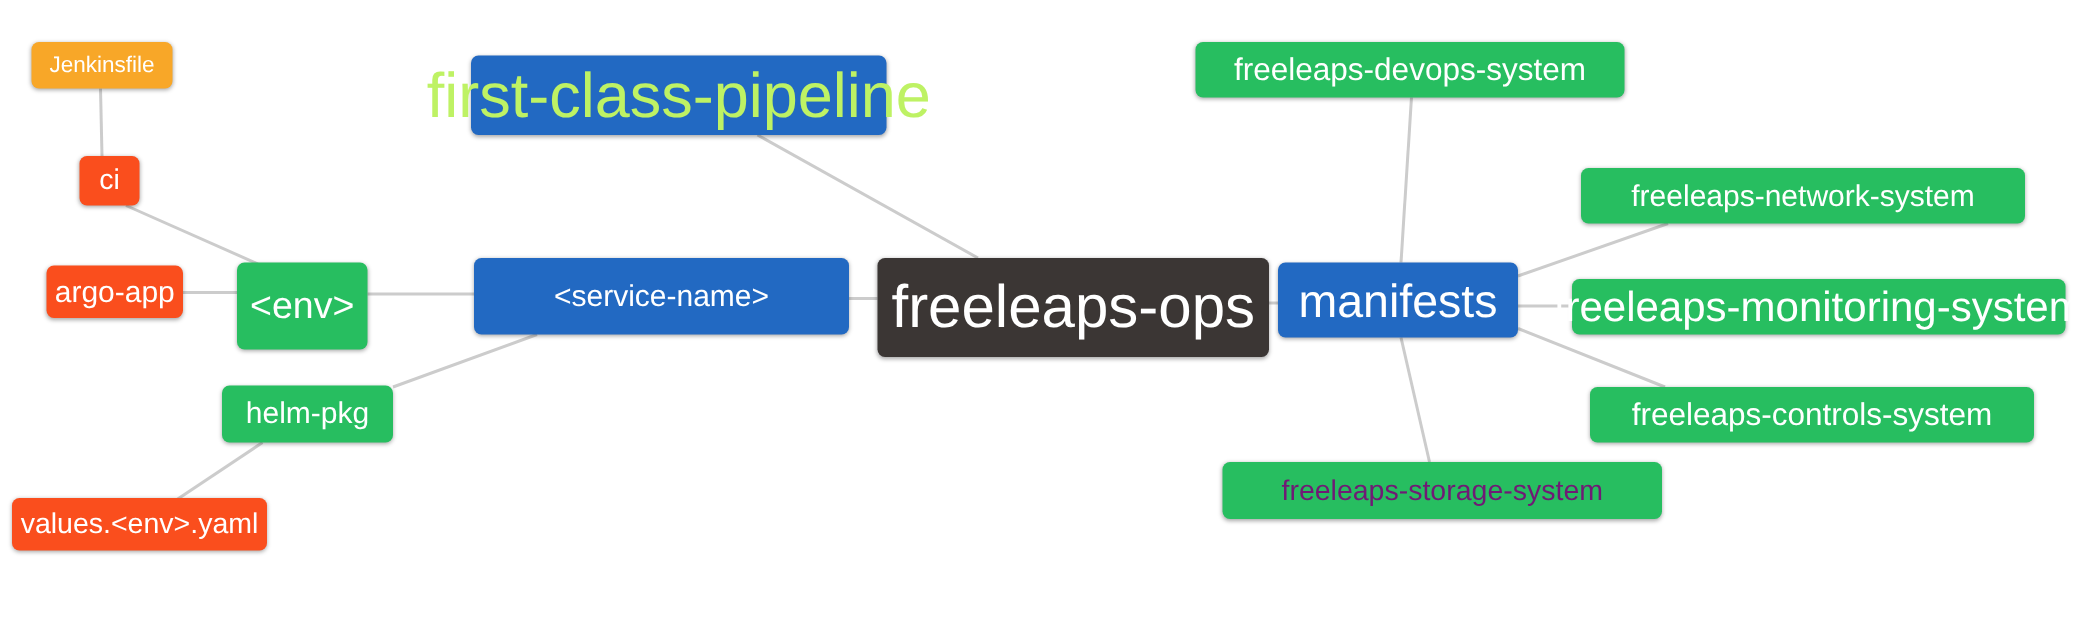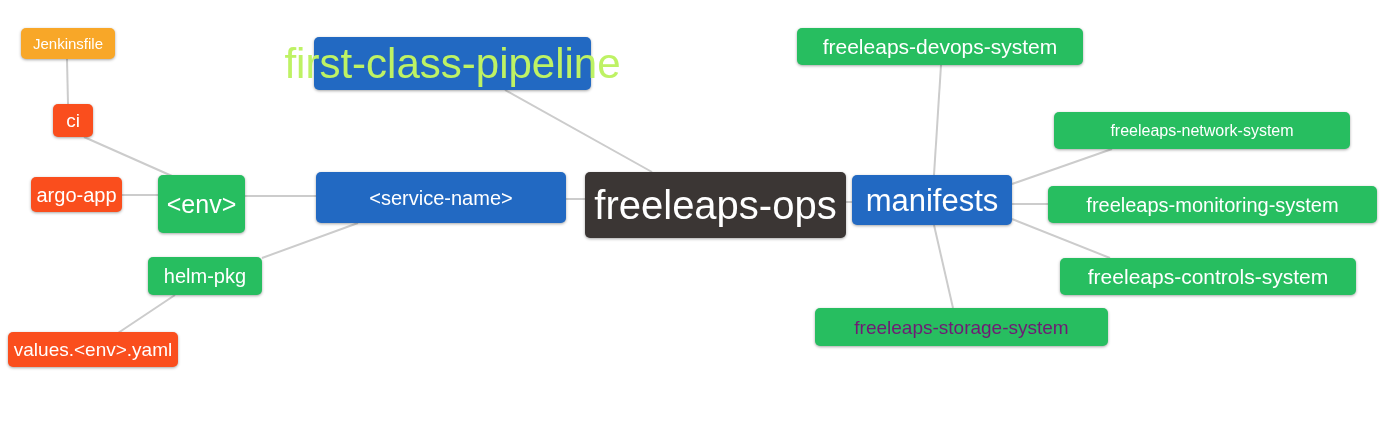--- a/index.html
+++ b/index.html
@@ -61,17 +61,17 @@
     <div class="node" style="left: 314px; top: 37px; width: 277px; height: 53px; font-size: 42px; background: rgb(34, 105, 194); color: #bef264;">first-class-pipeline</div>
     <div class="node" style="left: 316px; top: 172px; width: 250px; height: 51px; font-size: 20px; background: rgb(34, 105, 194); color: rgb(255, 255, 255);">&lt;service-name&gt;</div>
     <div class="node" style="left: 852px; top: 175px; width: 160px; height: 50px; font-size: 31px; background: rgb(34, 105, 194); color: rgb(255, 255, 255);">manifests</div>
     <div class="node" style="left: 158px; top: 175px; width: 87px; height: 58px; font-size: 25px; background: rgb(39, 190, 96); color: rgb(255, 255, 255);">&lt;env&gt;</div>
     <div class="node" style="left: 148px; top: 257px; width: 114px; height: 38px; font-size: 20px; background: rgb(39, 190, 96); color: rgb(255, 255, 255);">helm-pkg</div>
     <div class="node" style="left: 53px; top: 104px; width: 40px; height: 33px; font-size: 19px; background: rgb(250, 78, 29); color: rgb(255, 255, 255);">ci</div>
     <div class="node" style="left: 31px; top: 177px; width: 91px; height: 35px; font-size: 20px; background: rgb(250, 78, 29); color: rgb(255, 255, 255);">argo-app</div>
     <div class="node" style="left: 8px; top: 332px; width: 170px; height: 35px; font-size: 19px; background: rgb(250, 78, 29); color: rgb(255, 255, 255);">values.&lt;env&gt;.yaml</div>
     <div class="node" style="left: 21px; top: 28px; width: 94px; height: 31px; font-size: 15px; background: rgb(248, 167, 40); color: rgb(255, 255, 255);">Jenkinsfile</div>
     <div class="node" style="left: 797px; top: 28px; width: 286px; height: 37px; font-size: 21px; background: rgb(39, 190, 96); color: rgb(255, 255, 255);">freeleaps-devops-system</div>
-    <div class="node" style="left: 1054px; top: 112px; width: 296px; height: 37px; font-size: 16px; background: rgb(39, 190, 96); color: rgb(255, 255, 255);">freeleaps-network-system</div>
-    <div class="node" style="left: 1048px; top: 186px; width: 329px; height: 37px; font-size: 20px; background: rgb(39, 190, 96); color: rgb(255, 255, 255);">freeleaps-monitoring-system</div>
+    <div class="node" style="left: 1054px; top: 112px; width: 296px; height: 37px; font-size: 20px; background: rgb(39, 190, 96); color: rgb(255, 255, 255);">freeleaps-network-system</div>
+    <div class="node" style="left: 1048px; top: 186px; width: 329px; height: 37px; font-size: 28px; background: rgb(39, 190, 96); color: rgb(255, 255, 255);">freeleaps-monitoring-system</div>
     <div class="node" style="left: 1060px; top: 258px; width: 296px; height: 37px; font-size: 21px; background: rgb(39, 190, 96); color: rgb(255, 255, 255);">freeleaps-controls-system</div>
     <div class="node" style="left: 815px; top: 308px; width: 293px; height: 38px; font-size: 19px; background: rgb(39, 190, 96); color: #701a75;">freeleaps-storage-system</div>
   </div>
 
 </body></html>

